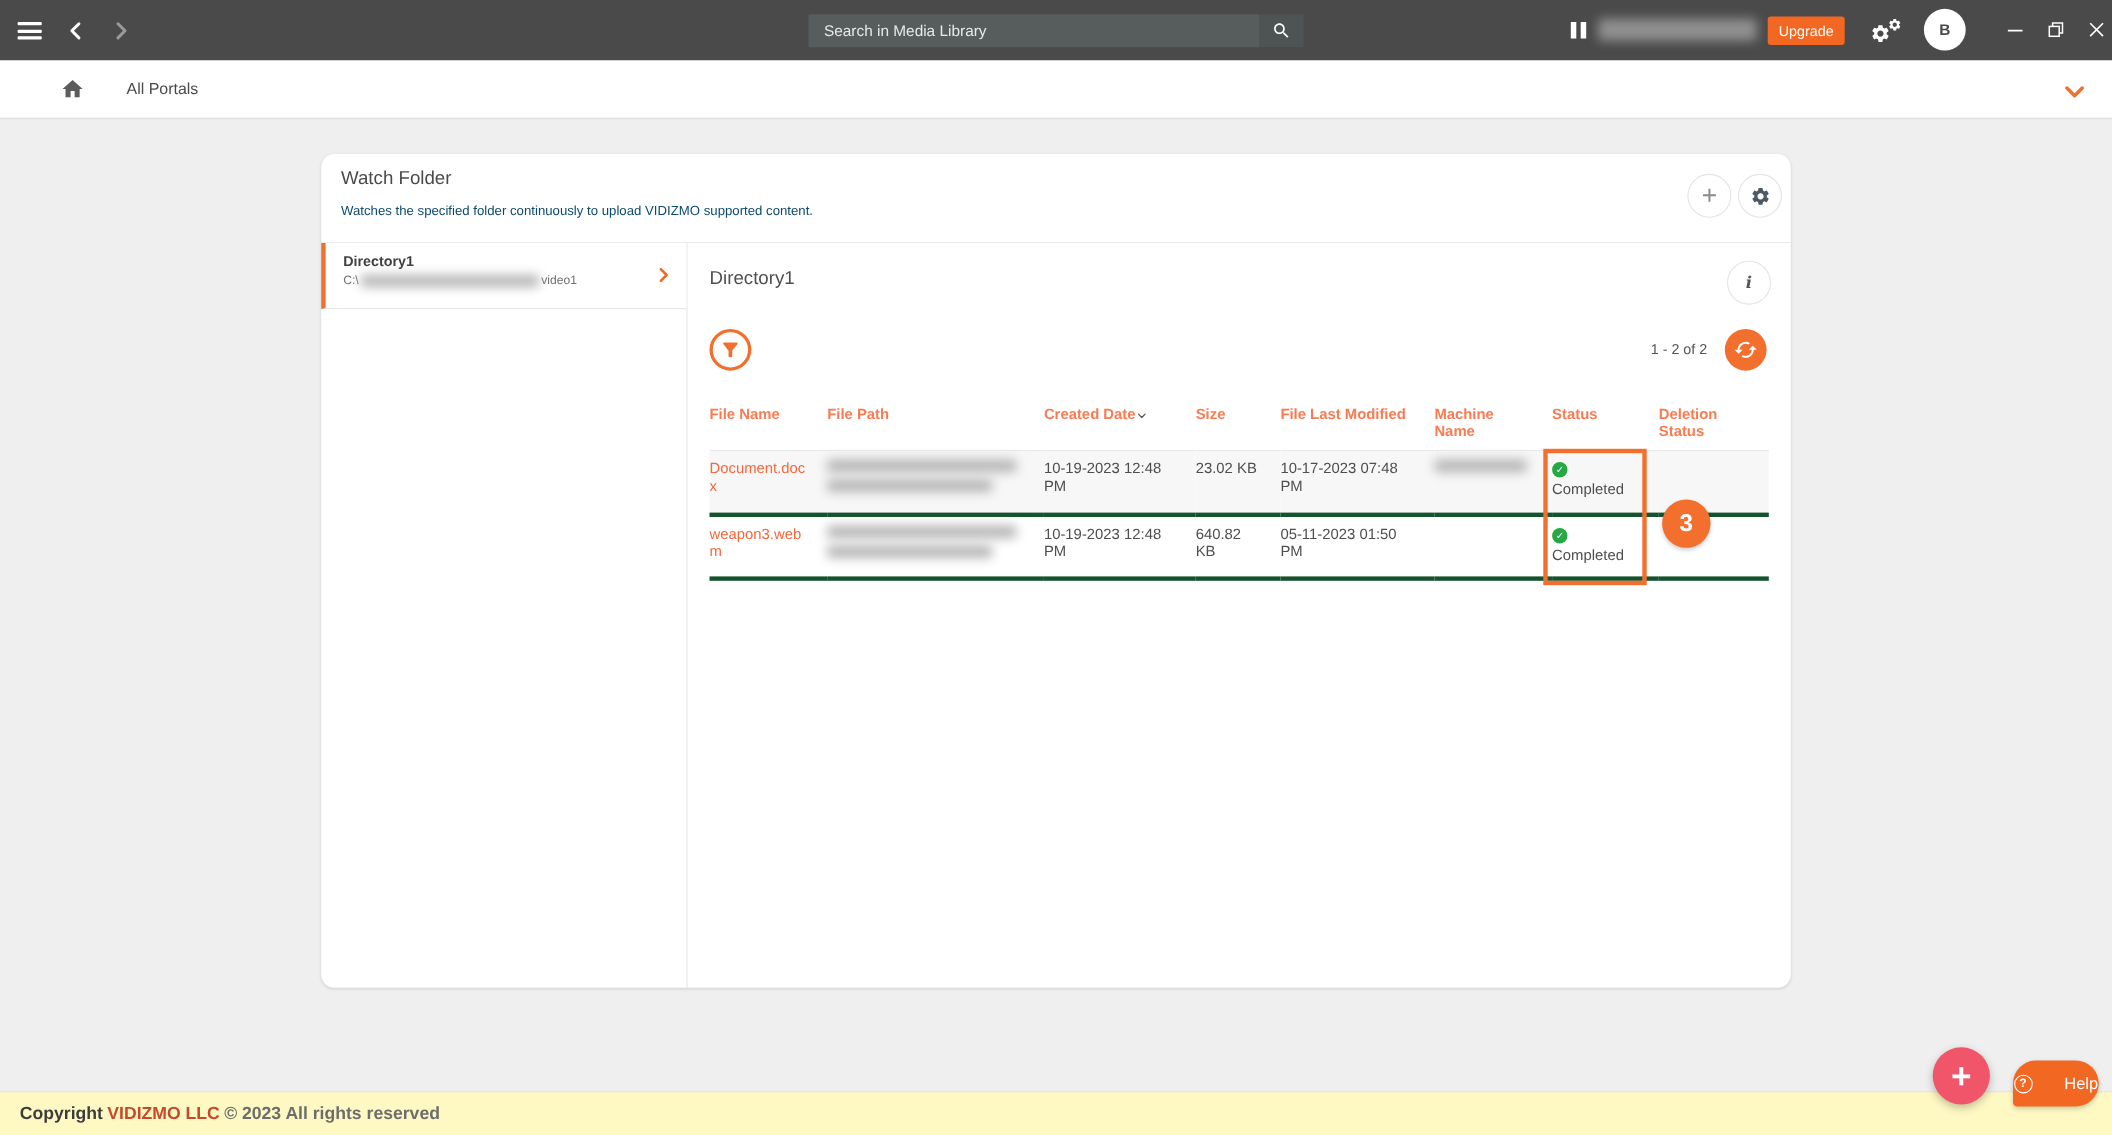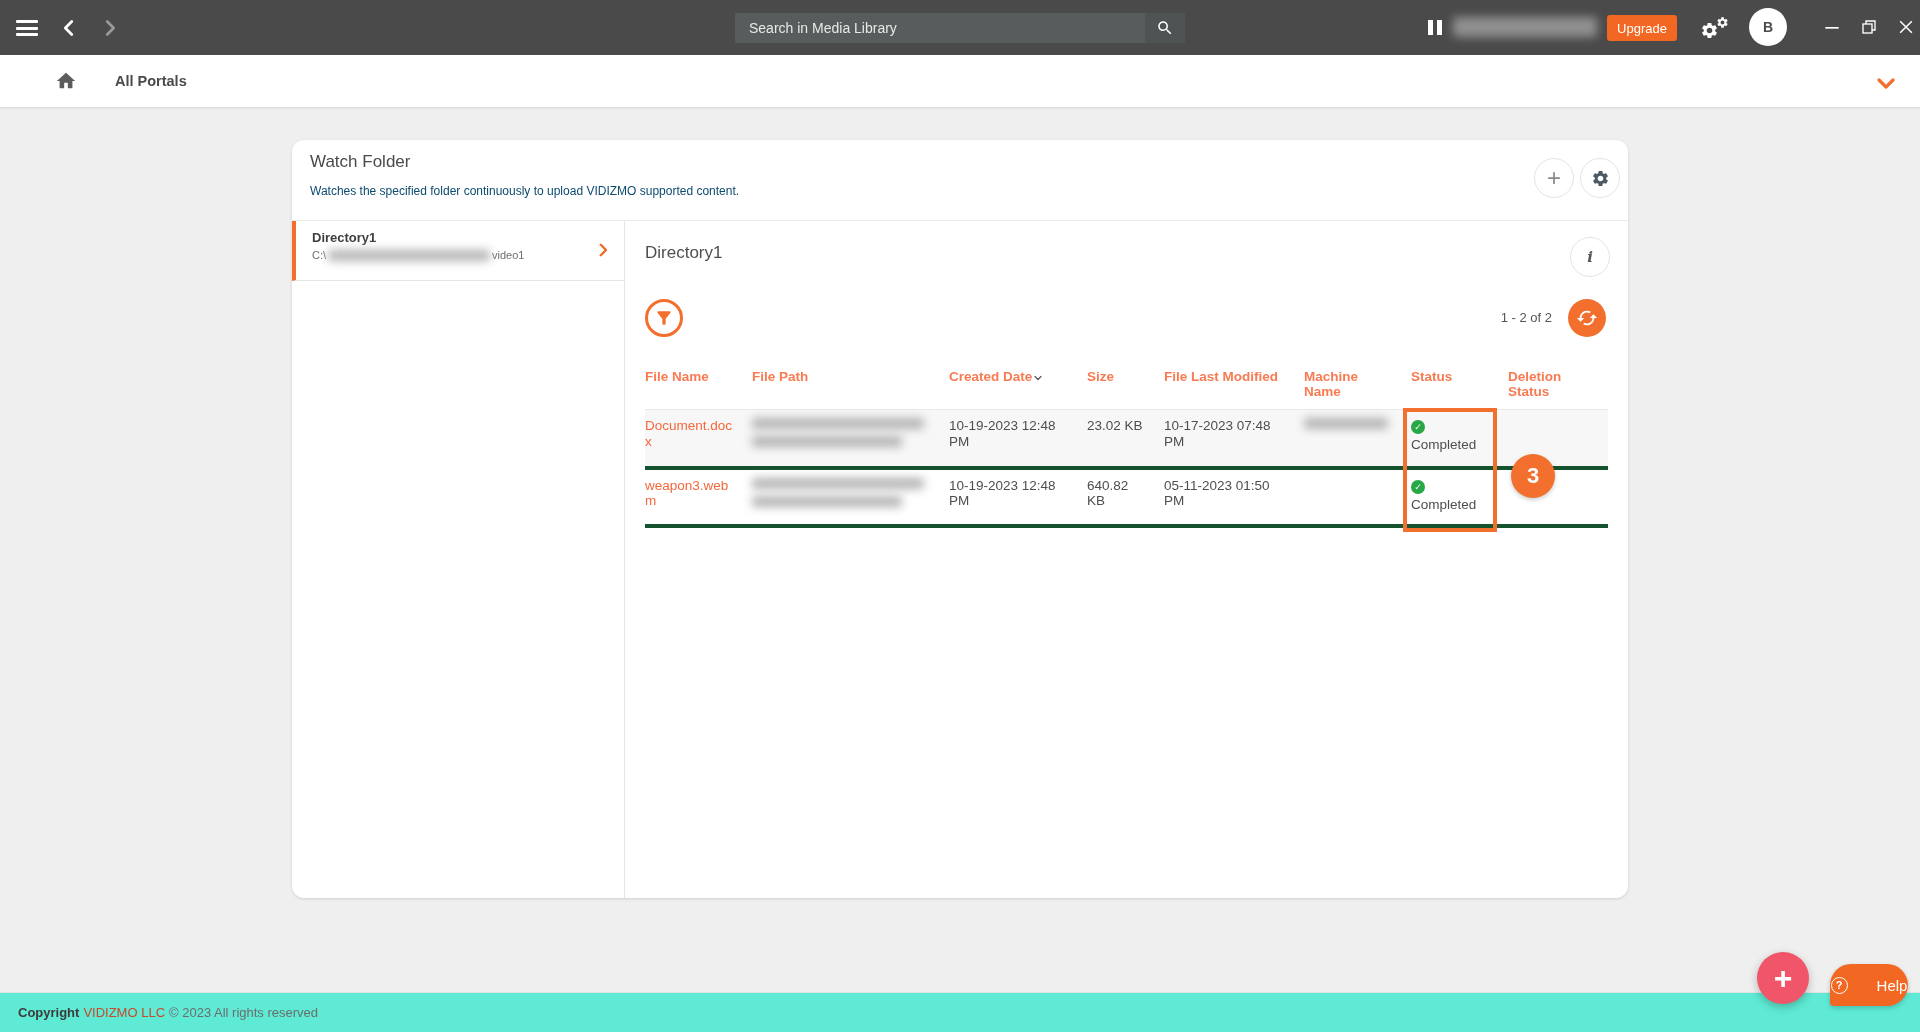--- a/index.html
+++ b/index.html
@@ -22,21 +22,21 @@
   .blur { filter:blur(5px); border-radius:3px; }
   .topbar-blur { position:absolute; left:1453px; top:17px; width:144px; height:20px; background:#909090; }
   .upgrade-btn { position:absolute; left:1607px; top:15px; width:70px; height:26px; background:#F26822; color:#fff; border:none; border-radius:3px; font-size:13px; font-family:"Liberation Sans",sans-serif; cursor:pointer; }
   .admin-gears { position:absolute; left:1700px; top:16px; width:32px; height:24px; color:#fff; cursor:pointer; }
   .admin-gears svg { position:absolute; }
   .avatar { position:absolute; left:1749px; top:8px; width:38px; height:38px; border-radius:50%; background:#fff; color:#4a4a4a; font-size:14px; font-weight:bold; display:flex; align-items:center; justify-content:center; cursor:pointer; }
   .win-btn { position:absolute; top:16px; width:22px; height:22px; color:#fff; display:flex; align-items:center; justify-content:center; cursor:pointer; }
   .win-min { left:1821px; } .win-restore { left:1858px; } .win-close { left:1895px; }
 
   
-  .breadcrumb-bar { position:absolute; left:0; top:55px; width:1920px; height:53px; background:#fff; border-bottom:1px solid #ddd; box-shadow:0 1px 2px rgba(0,0,0,.05);font-weight:bold; }
+  .breadcrumb-bar { position:absolute; left:0; top:55px; width:1920px; height:53px; background:#fff; border-bottom:1px solid #ddd; box-shadow:0 1px 2px rgba(0,0,0,.05); }
   .home-btn { position:absolute; left:55px; top:15px; width:22px; height:22px; color:#5c5c5c; cursor:pointer; }
   .crumb-root { position:absolute; left:115px; top:18px; font-size:14.5px; color:#4a4a4a; cursor:pointer; }
   .crumb-expand { position:absolute; left:1874px; top:16px; width:24px; height:24px; color:#F26F2E; cursor:pointer; }
 
   
   .card { position:absolute; left:292px; top:140px; width:1336px; height:758px; background:#fff; border-radius:12px; box-shadow:0 1px 3px rgba(0,0,0,.13); }
   .card-header { position:absolute; left:0; top:0; width:1336px; height:81px; border-bottom:1px solid #ececec; }
   .card-title { position:absolute; left:18px; top:12px; font-size:17px; color:#4a4a4a; }
   .card-subtitle { position:absolute; left:18px; top:44px; font-size:12px; color:#0c4a6e; }
   .circle-btn { position:absolute; width:40px; height:40px; border:1px solid #e4e4e4; border-radius:50%; background:#fff; display:flex; align-items:center; justify-content:center; cursor:pointer; }
@@ -77,21 +77,21 @@
   .pagination { position:absolute; right:16px; top:327px; display:flex; border:1px solid #ddd; border-radius:4px; overflow:hidden; background:#fff; }
   .page-btn { font-size:13.5px; color:#555; background:#fff; border:none; border-right:1px solid #ddd; padding:6px 14px; cursor:pointer; font-family:"Liberation Sans",sans-serif; }
   .page-btn:last-child { border-right:none; }
   .page-btn.active { background:#e9e9e9; }
 
   
   .annot-rect { position:absolute; left:1403px; top:408px; width:94px; height:124px; border:4px solid #F26F2E; pointer-events:none; }
   .annot-badge { position:absolute; left:1511px; top:454px; width:44px; height:44px; border-radius:50%; background:#F26F2E; color:#fff; font-size:22px; font-weight:bold; display:flex; align-items:center; justify-content:center; box-shadow:0 2px 4px rgba(0,0,0,.2); }
 
   
-  .footer { position:absolute; left:0; top:992px; width:1920px; height:40px; background:#5eead4; border-top:1px solid #e3e3e3; display:flex; align-items:center; padding-left:18px; font-size:13px; color:#6d6d6d; }
+  .footer { position:absolute; left:0; top:992px; width:1920px; height:40px; background:#fef9c3; border-top:1px solid #e3e3e3; display:flex; align-items:center; padding-left:18px; font-size:16px; color:#6d6d6d;font-weight:bold; }
   .footer b { color:#3c3c3c; margin-right:4px; }
   .footer .company { color:#C7492B; margin-right:4px; cursor:pointer; }
   .fab { position:absolute; left:1757px; top:952px; width:52px; height:52px; border-radius:50%; background:#F0556A; border:none; color:#fff; font-size:32px; font-weight:bold; line-height:48px; text-align:center; box-shadow:0 3px 8px rgba(0,0,0,.25); cursor:pointer; }
   .help-btn { position:absolute; left:1830px; top:964px; width:78px; height:42px; background:#F26822; border:none; border-radius:21px 21px 21px 4px; color:#fff; display:flex; align-items:center; justify-content:center; gap:6px; cursor:pointer; box-shadow:0 2px 5px rgba(0,0,0,.2); }
   .help-q { width:17px; height:17px; border:1.5px solid #fff; border-radius:50%; font-size:11px; font-weight:bold; display:flex; align-items:center; justify-content:center; }
   .help-label { font-size:15px; font-family:"Liberation Sans",sans-serif;margin-left:23px; }
   svg { display:block; }
 </style>
 </head>
 <body>

